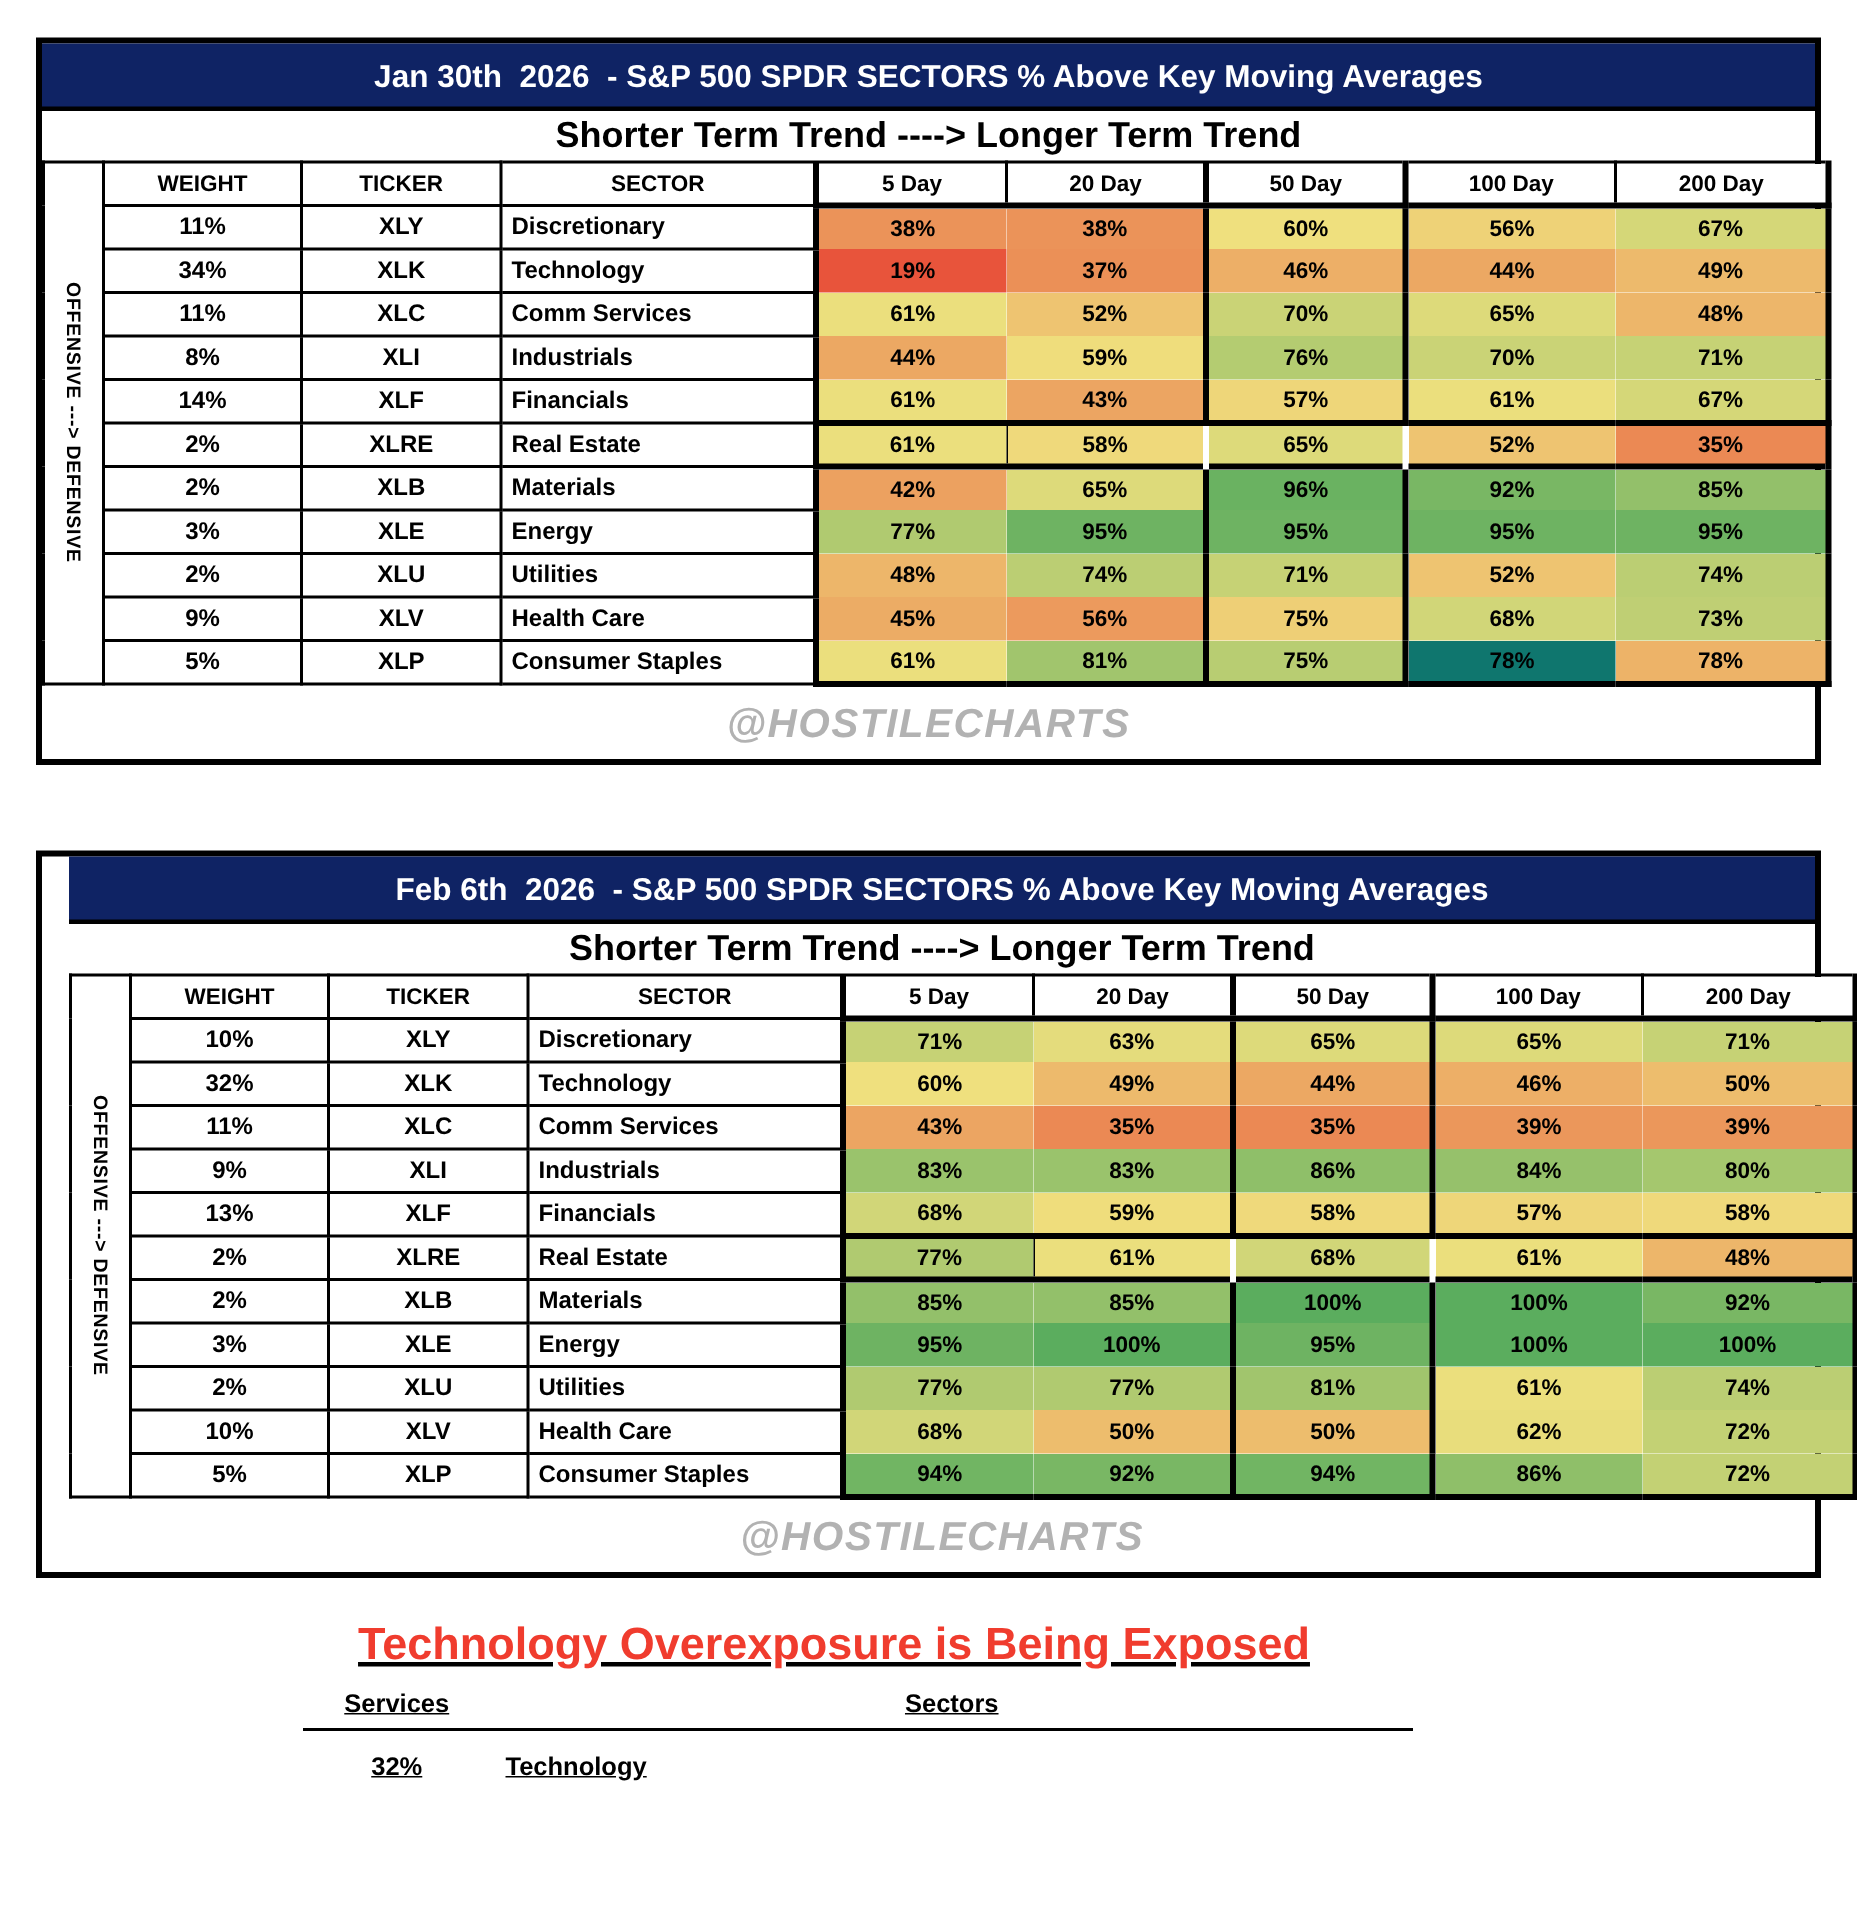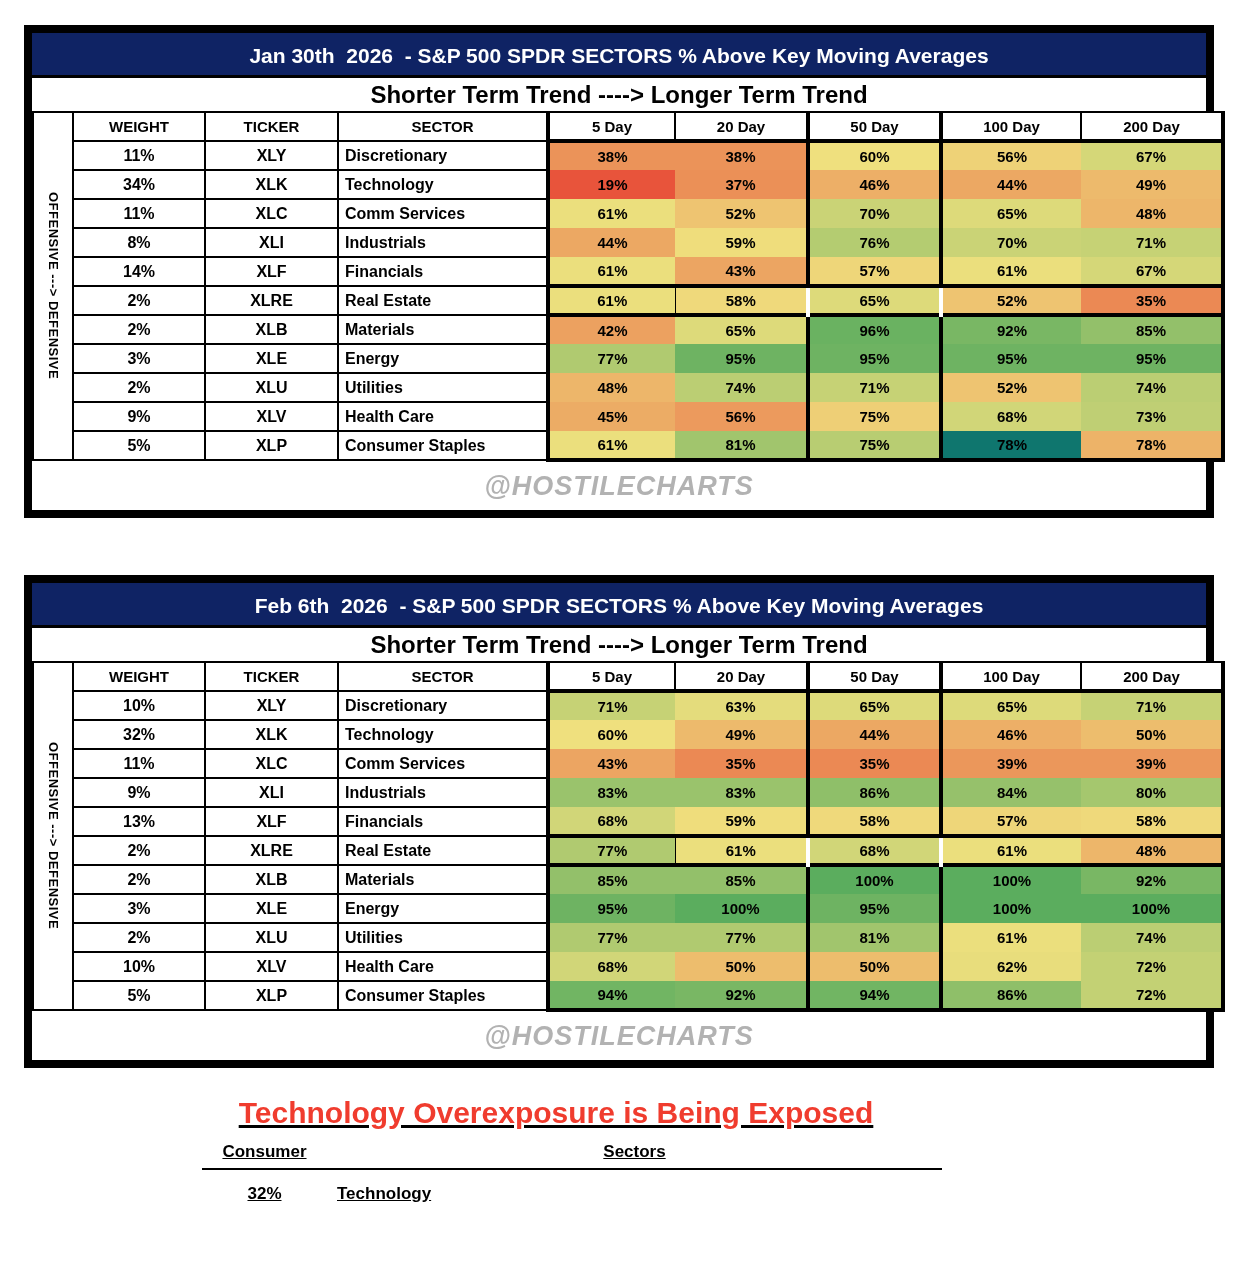--- a/index.html
+++ b/index.html
@@ -6,25 +6,25 @@
   html, body { margin: 0; padding: 0; background: #fff; }
   body {
     width: 1238px; height: 1282px; overflow: hidden;
     font-family: "Liberation Sans", sans-serif; color: #000;
   }
 
   
   .table-wrap {
     width: 1190px;
     margin-left: 24px;
-    border: 8px solid #000000;
+    border: 4px solid #000000;
     background: #fff;
   }
   .table-wrap.first { margin-top: 25px; }
-  .table-wrap.second { margin-top: 57px; }
+  .table-wrap.second { margin-top: 57px; padding-left: 18px; }
 
   .navy-bar {
     background: #0f2364; color: #fff;
     height: 45px; line-height: 45px;
     text-align: center; font-weight: 700; font-size: 21px;
     border-bottom: 3px solid #000;
     white-space: pre;
   }
   .trend-subtitle {
     height: 33px; line-height: 33px; text-align: center;
@@ -373,21 +373,21 @@
         </tr>
       </tbody>
     </table>
   <div class="watermark-band">@HOSTILECHARTS</div>
 </div>
 
 <div class="footer">
   <div class="footer-title" style="color: rgb(240, 60, 46);">Technology Overexposure is Being Exposed</div>
   <div class="ftable">
     <div class="frow fhead">
-      <div class="fcol1">Consumer</div>
+      <div class="fcol1">Services</div>
       <div class="fcol2">Sectors</div>
     </div>
     <div class="frow fdata">
       <div class="fcol1">32%</div>
       <div class="fcol2">Technology</div>
     </div>
   </div>
 </div>
 
 </body></html>

